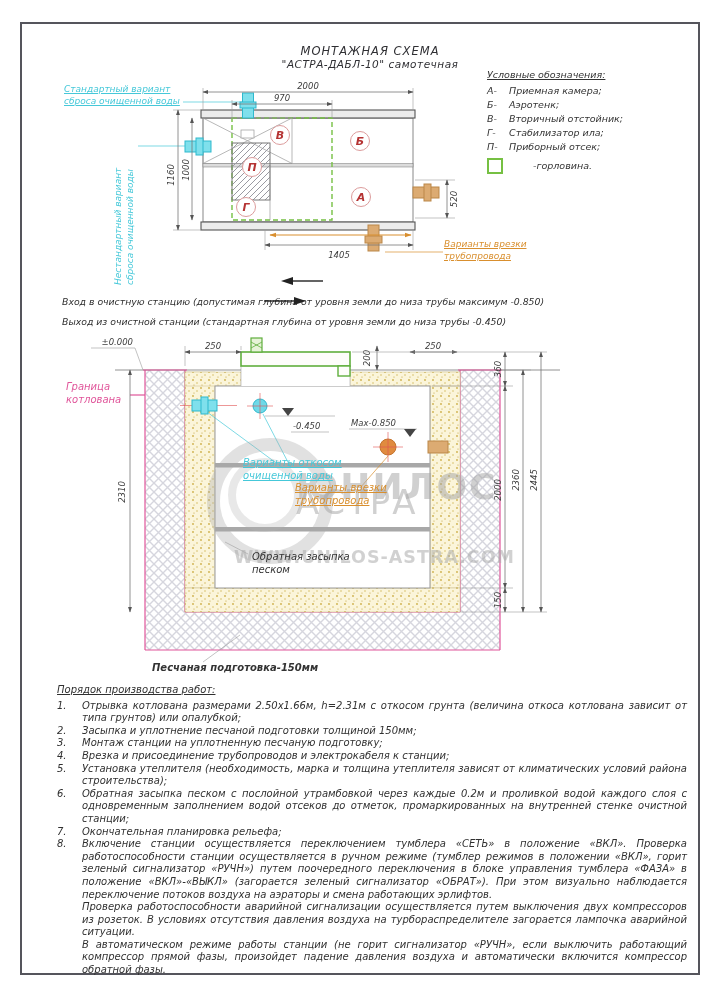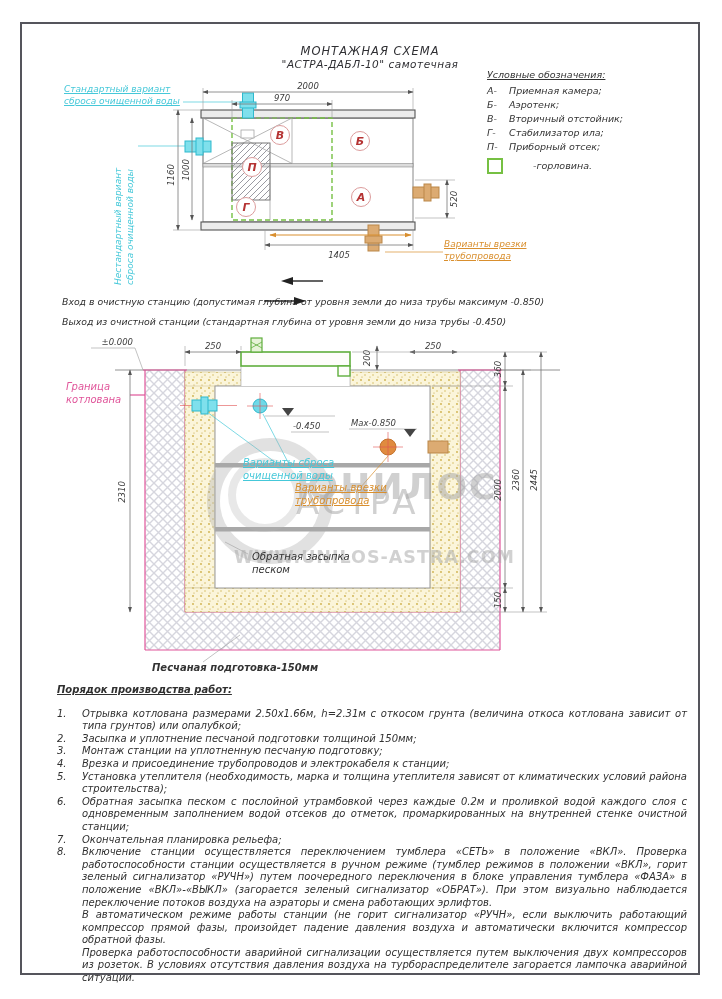--- a/index.html
+++ b/index.html
@@ -33,21 +33,21 @@
   .wm-ring2{left:228px;top:458px;width:58px;height:58px;border:8px solid rgba(180,180,180,.3);
        border-radius:50%;}
   .wm-b1{left:296px;top:444px;font-size:36px;font-weight:bold;letter-spacing:2px;
        color:rgba(162,162,162,.5);margin-top:22px;}
   .wm-b2{left:296px;top:482px;font-size:34px;font-weight:normal;letter-spacing:2px;
        color:rgba(162,162,162,.5);}
   .wm-url{left:234px;top:547px;font-size:17.5px;font-weight:bold;letter-spacing:1px;
        color:rgba(172,172,172,.55);}
   .worklist{left:57px;top:684px;width:630px;font-size:10px;font-style:italic;
        line-height:12.6px;color:#303030;}
-  .wl-header{font-weight:bold;text-decoration:underline;margin-bottom:11px;}
+  .wl-header{font-weight:normal;text-decoration:underline;margin-bottom:3px;}
   .wl-row{display:flex;}
   .wl-num{width:25px;flex-shrink:0;}
   .wl-text{flex:1;text-align:justify;}
   svg .dim{font:italic 8.5px "DejaVu Sans",sans-serif;fill:#3c3c3c;}
   svg .sec{font:italic bold 11px "DejaVu Sans",sans-serif;fill:#b53333;}
   svg .dl{stroke:#777;stroke-width:.8;fill:none;}
   svg .xl{stroke:#9a9a9a;stroke-width:.6;fill:none;}
   svg .wall{fill:#ececec;stroke:#555;stroke-width:1.1;}
   svg .cyanp{fill:#7fe0ec;stroke:#2fb9cd;stroke-width:1;}
   svg .orngp{fill:#dcab72;stroke:#bb8748;stroke-width:1;}
@@ -317,21 +317,21 @@
 <div class="abs wm wm-ring2"></div>
 <div class="abs wm wm-b1">ЮНИЛОС</div>
 <div class="abs wm wm-b2">АСТРА</div>
 <div class="abs wm wm-url">WWW.UNILOS-ASTRA.COM</div>
 
 <div class="abs cs-lbl pink-t" style="left:66px;top:380px;">
   <div>Граница</div>
   <div>котлована</div>
 </div>
 <div class="abs cs-lbl cyan" style="left:243px;top:456px;">
-  <div style="text-decoration:underline">Варианты сброса</div>
+  <div style="text-decoration:underline">Варианты откосом</div>
   <div style="text-decoration:underline">очищенной воды</div>
 </div>
 <div class="abs cs-lbl orange" style="left:295px;top:481px;">
   <div style="text-decoration:underline">Варианты врезки</div>
   <div style="text-decoration:underline">трубопровода</div>
 </div>
 <div class="abs cs-lbl" style="left:252px;top:550px;color:#333;">
   <div>Обратная засыпка</div>
   <div>песком</div>
 </div>
@@ -366,19 +366,19 @@
   <div class="wl-row">
     <span class="wl-num">7.</span>
     <span class="wl-text">Окончательная планировка рельефа;</span>
     </div>
   <div class="wl-row">
     <span class="wl-num">8.</span>
     <span class="wl-text">Включение станции осуществляется переключением тумблера «СЕТЬ» в положение «ВКЛ». Проверка работоспособности станции осуществляется в ручном режиме (тумблер режимов в положении «ВКЛ», горит зеленый сигнализатор «РУЧН») путем поочередного переключения в блоке управления тумблера «ФАЗА»  в положение «ВКЛ»-«ВЫКЛ» (загорается зеленый сигнализатор «ОБРАТ»).   При этом визуально наблюдается переключение потоков воздуха на аэраторы и смена работающих эрлифтов.</span>
     </div>
   <div class="wl-row">
     <span class="wl-num"></span>
+    <span class="wl-text">Проверка работоспособности аварийной сигнализации осуществляется путем выключения двух компрессоров из розеток. В условиях  отсутствия давления воздуха на турбораспределителе загорается лампочка аварийной ситуации.</span>
+    </div>
+  <div class="wl-row">
+    <span class="wl-num"></span>
     <span class="wl-text">В автоматическом режиме работы станции (не горит сигнализатор «РУЧН», если выключить работающий компрессор прямой фазы, произойдет падение давления воздуха и автоматически включится компрессор обратной фазы.</span>
     </div>
-  <div class="wl-row">
-    <span class="wl-num"></span>
-    <span class="wl-text">Проверка работоспособности аварийной сигнализации осуществляется путем выключения двух компрессоров из розеток. В условиях  отсутствия давления воздуха на турбораспределителе загорается лампочка аварийной ситуации.</span>
-    </div>
 </div>
 
 </body></html>

